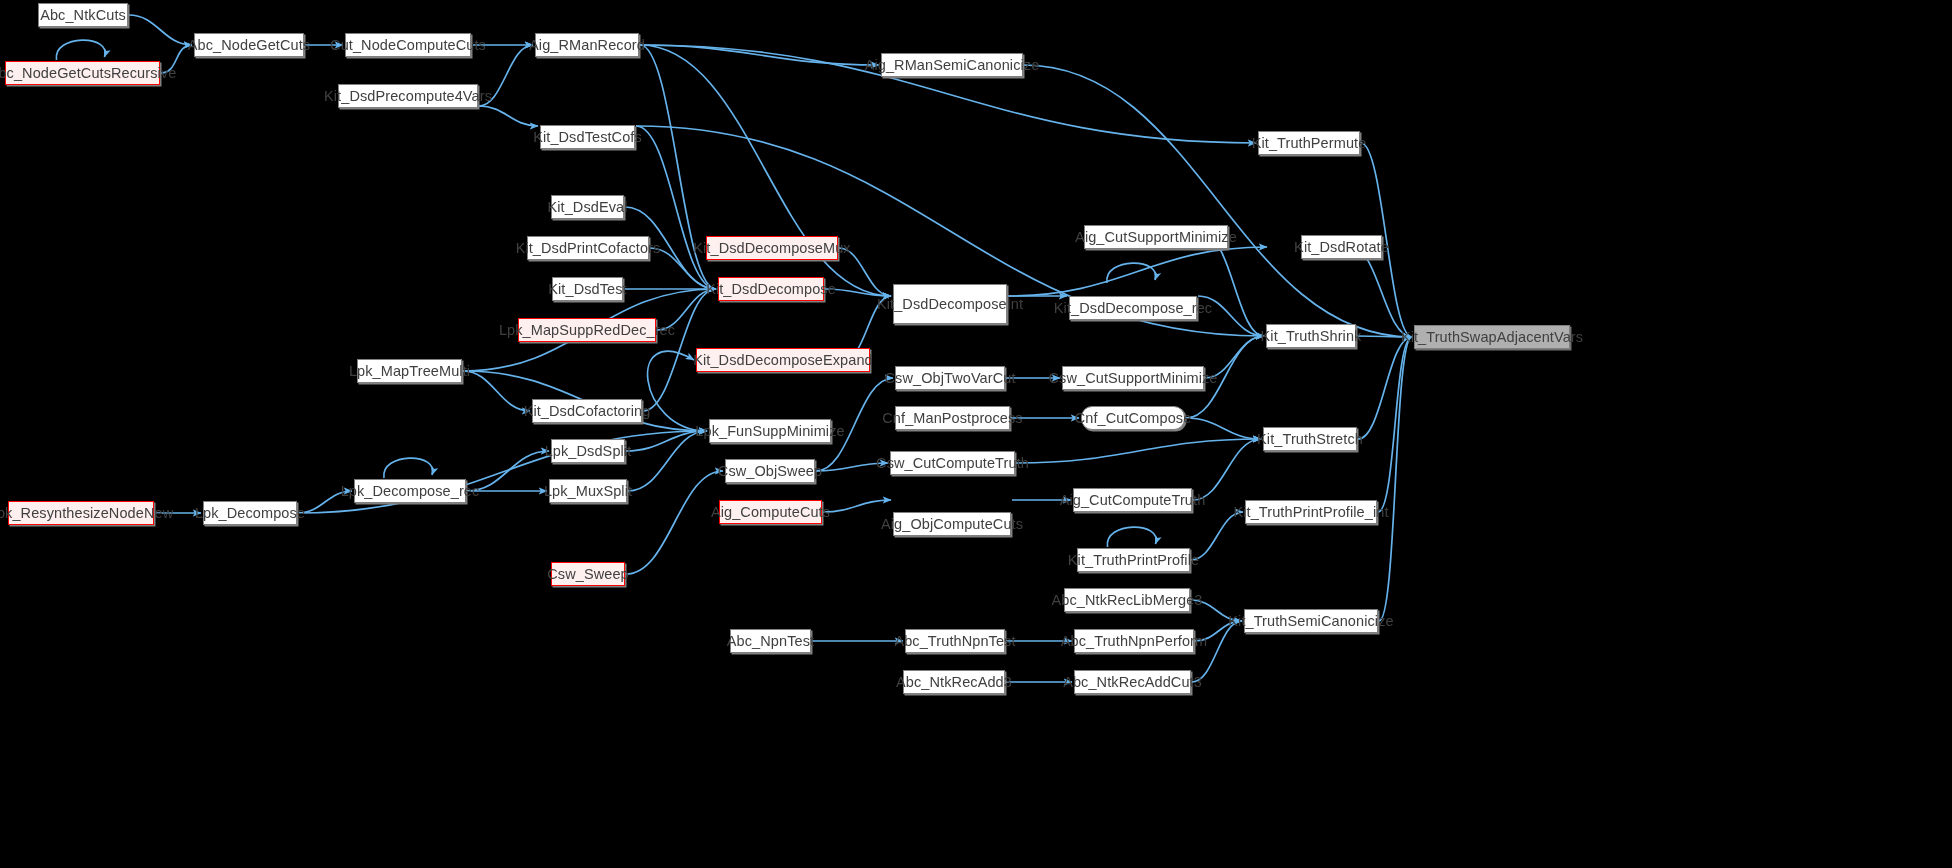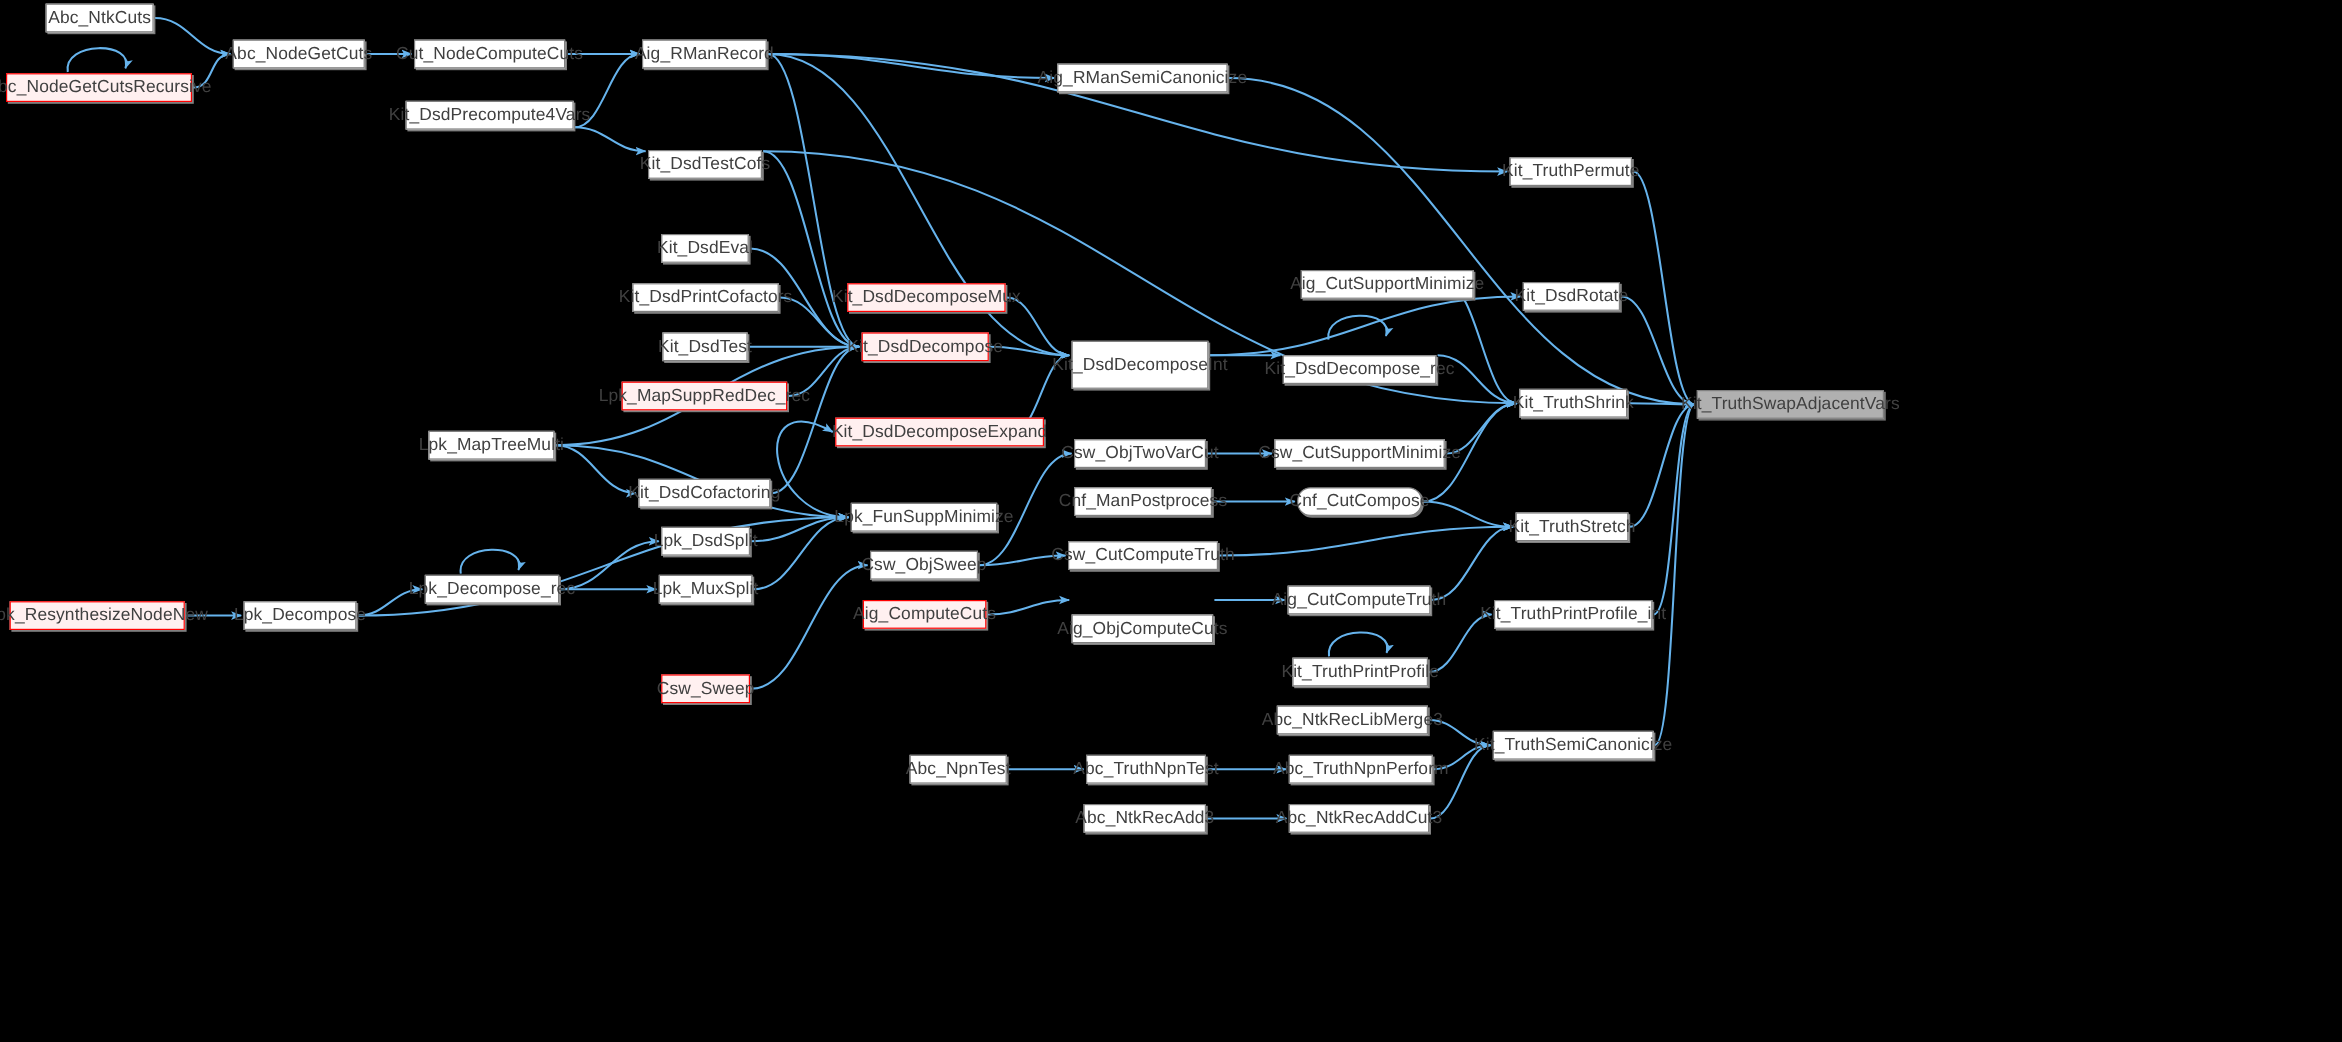--- a/index.html
+++ b/index.html
@@ -121,21 +121,21 @@
       </div>
       <div class="node plain" style="left: 1258px; top: 131px; width: 102px; height: 24px;">
         <span>Kit_TruthPermute</span>
       </div>
       <div class="node plain" style="left: 551px; top: 195px; width: 73px; height: 24px;">
         <span>Kit_DsdEval</span>
       </div>
       <div class="node plain" style="left: 1044px; top: 225px; width: 144px; height: 24px; margin-left: 40px;">
         <span>Aig_CutSupportMinimize</span>
       </div>
-      <div class="node plain" style="left: 1269px; top: 235px; width: 81px; height: 24px;">
+      <div class="node plain" style="left: 1301px; top: 235px; width: 81px; height: 24px;">
         <span>Kit_DsdRotate</span>
       </div>
       <div class="node plain" style="left: 527px; top: 236px; width: 122px; height: 24px;">
         <span>Kit_DsdPrintCofactors</span>
       </div>
       <div class="node hl" style="left: 706px; top: 236px; width: 132px; height: 24px;">
         <span>Kit_DsdDecomposeMux</span>
       </div>
       <div class="node plain" style="left: 552px; top: 277px; width: 71px; height: 24px;">
         <span>Kit_DsdTest</span>
@@ -223,21 +223,21 @@
       </div>
       <div class="node hl" style="left: 551px; top: 562px; width: 74px; height: 24px;">
         <span>Csw_Sweep</span>
       </div>
       <div class="node plain" style="left: 1064px; top: 588px; width: 126px; height: 24px;">
         <span>Abc_NtkRecLibMerge3</span>
       </div>
       <div class="node plain" style="left: 1244px; top: 609px; width: 134px; height: 24px;">
         <span>Kit_TruthSemiCanonicize</span>
       </div>
-      <div class="node plain" style="left: 730px; top: 629px; width: 81px; height: 24px; margin-left: 28px;">
+      <div class="node plain" style="left: 730px; top: 629px; width: 81px; height: 24px;">
         <span>Abc_NpnTest</span>
       </div>
       <div class="node plain" style="left: 905px; top: 629px; width: 100px; height: 24px;">
         <span>Abc_TruthNpnTest</span>
       </div>
       <div class="node plain" style="left: 1074px; top: 629px; width: 120px; height: 24px;">
         <span>Abc_TruthNpnPerform</span>
       </div>
       <div class="node plain" style="left: 903px; top: 670px; width: 102px; height: 24px;">
         <span>Abc_NtkRecAdd3</span>

